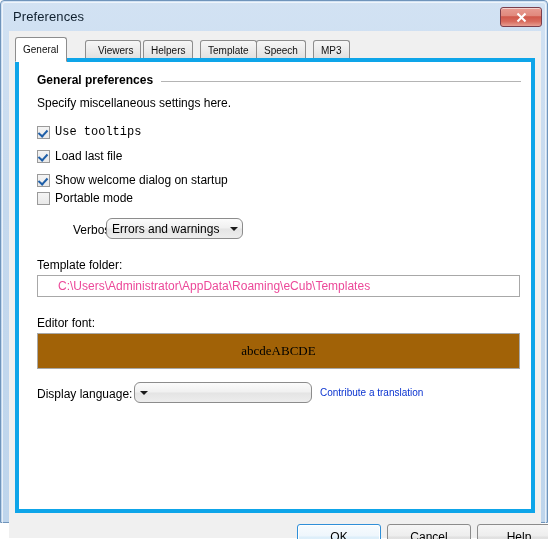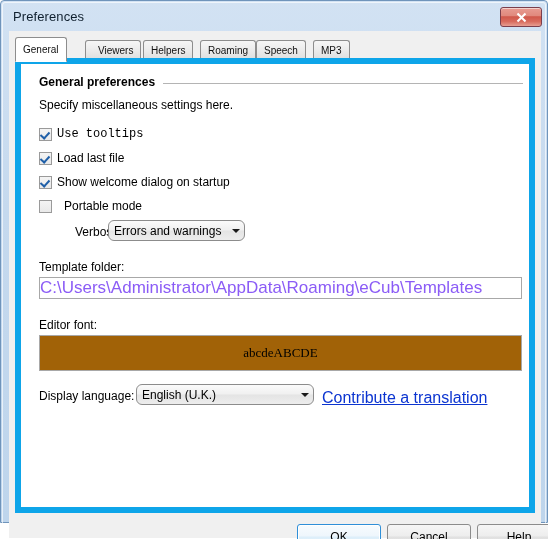--- a/index.html
+++ b/index.html
@@ -122,21 +122,21 @@
 
   
   .tabpage {
     position: absolute;
     left: 6px;
     top: 27px;
     width: 520px;
     height: 455px;
     box-sizing: border-box;
     background: #ffffff;
-    border: 6px solid #0ea5e9;
+    border: 4px solid #0ea5e9;
   }
 
   
   .group-header {
     position: absolute;
     left: 18px;
     top: 11px;
     font-size: 12px;
     font-weight: bold;
     color: #000000;
@@ -233,25 +233,25 @@
     border-right: 4px solid transparent;
     border-top: 4px solid #1a1a1a;
   }
 
   
   .textbox {
     position: absolute;
     box-sizing: border-box;
     border: 1px solid #a8a8a8;
     background: #ffffff;
-    font-size: 17px;
-    color: #8b5cf6;
-    display: flex;
-    align-items: center;
-    padding-left: 0;
+    font-size: 12px;
+    color: #ec4899;
+    display: flex;
+    align-items: center;
+    padding-left: 20px;
     white-space: nowrap;
     overflow: hidden;
     cursor: text;
   }
   .fontbox {
     position: absolute;
     box-sizing: border-box;
     border: 1px solid #a8a8a8;
     background: #a16207;
     display: flex;
@@ -261,23 +261,22 @@
   }
   .fontbox .font-sample {
     font-family: "Liberation Serif", serif;
     font-size: 13px;
     color: #000000;
   }
 
   
   .hyperlink {
     position: absolute;
-    font-size: 16px;
+    font-size: 10px;
     color: #0b34d0;
-    text-decoration: underline;
     white-space: nowrap;
     cursor: pointer;
   }
 
   
   .btn {
     position: absolute;
     box-sizing: border-box;
     height: 25px;
     border: 1px solid #8c8c8c;
@@ -310,21 +309,21 @@
       </svg>
     </div>
   </div>
 
   <div class="client">
 
     <div class="tabstrip">
       <div class="tab selected" style="left:0px;">General</div>
       <div class="tab" style="left:70px;padding-left:12px;">Viewers</div>
       <div class="tab" style="left:128px;">Helpers</div>
-      <div class="tab" style="left:185px;">Roaming</div>
+      <div class="tab" style="left:185px;">Template</div>
       <div class="tab" style="left:241px;">Speech</div>
       <div class="tab" style="left:298px;">MP3</div>
     </div>
 
     <div class="tabpage">
 
       <div class="group-header">General preferences</div>
       <div class="group-rule"></div>
       <div class="desc-text">Specify miscellaneous settings here.</div>
 
@@ -333,21 +332,21 @@
         <span class="chk-label">Use tooltips</span>
       </div>
       <div class="chk-row" style="top:85px;">
         <span class="chk-box checked"></span>
         <span class="chk-label">Load last file</span>
       </div>
       <div class="chk-row" style="top:109px;">
         <span class="chk-box checked"></span>
         <span class="chk-label">Show welcome dialog on startup</span>
       </div>
-      <div class="chk-row" style="top:133px;gap:7px;">
+      <div class="chk-row" style="top:127px;">
         <span class="chk-box"></span>
         <span class="chk-label">Portable mode</span>
       </div>
 
       <div class="field-label" style="left:18px; top:161px;margin-left:36px;">Verbosity:</div>
       <div class="combo" style="left:87px; top:156px; width:137px;">
         <span class="combo-value">Errors and warnings</span>
         <span class="combo-arrow">
             <span class="arrow-glyph"></span>
           </span>
@@ -356,21 +355,20 @@
       <div class="field-label" style="left:18px; top:196px;">Template folder:</div>
       <div class="textbox" style="left:18px; top:213px; width:483px; height:22px;">C:\Users\Administrator\AppData\Roaming\eCub\Templates</div>
 
       <div class="field-label" style="left:18px; top:254px;">Editor font:</div>
       <div class="fontbox" style="left:18px; top:271px; width:483px; height:36px;">
         <span class="font-sample">abcdeABCDE</span>
       </div>
 
       <div class="field-label" style="left:18px; top:325px;">Display language:</div>
       <div class="combo" style="left:115px; top:320px; width:178px;">
-        <span class="combo-value">English (U.K.)</span>
         <span class="combo-arrow">
             <span class="arrow-glyph"></span>
           </span>
       </div>
       <div class="hyperlink" style="left:301px; top:325px;">Contribute a translation</div>
 
     </div>
 
     <div class="btn default" style="left:288px; top:493px; width:84px;">OK</div>
     <div class="btn" style="left:378px; top:493px; width:84px;">Cancel</div>

